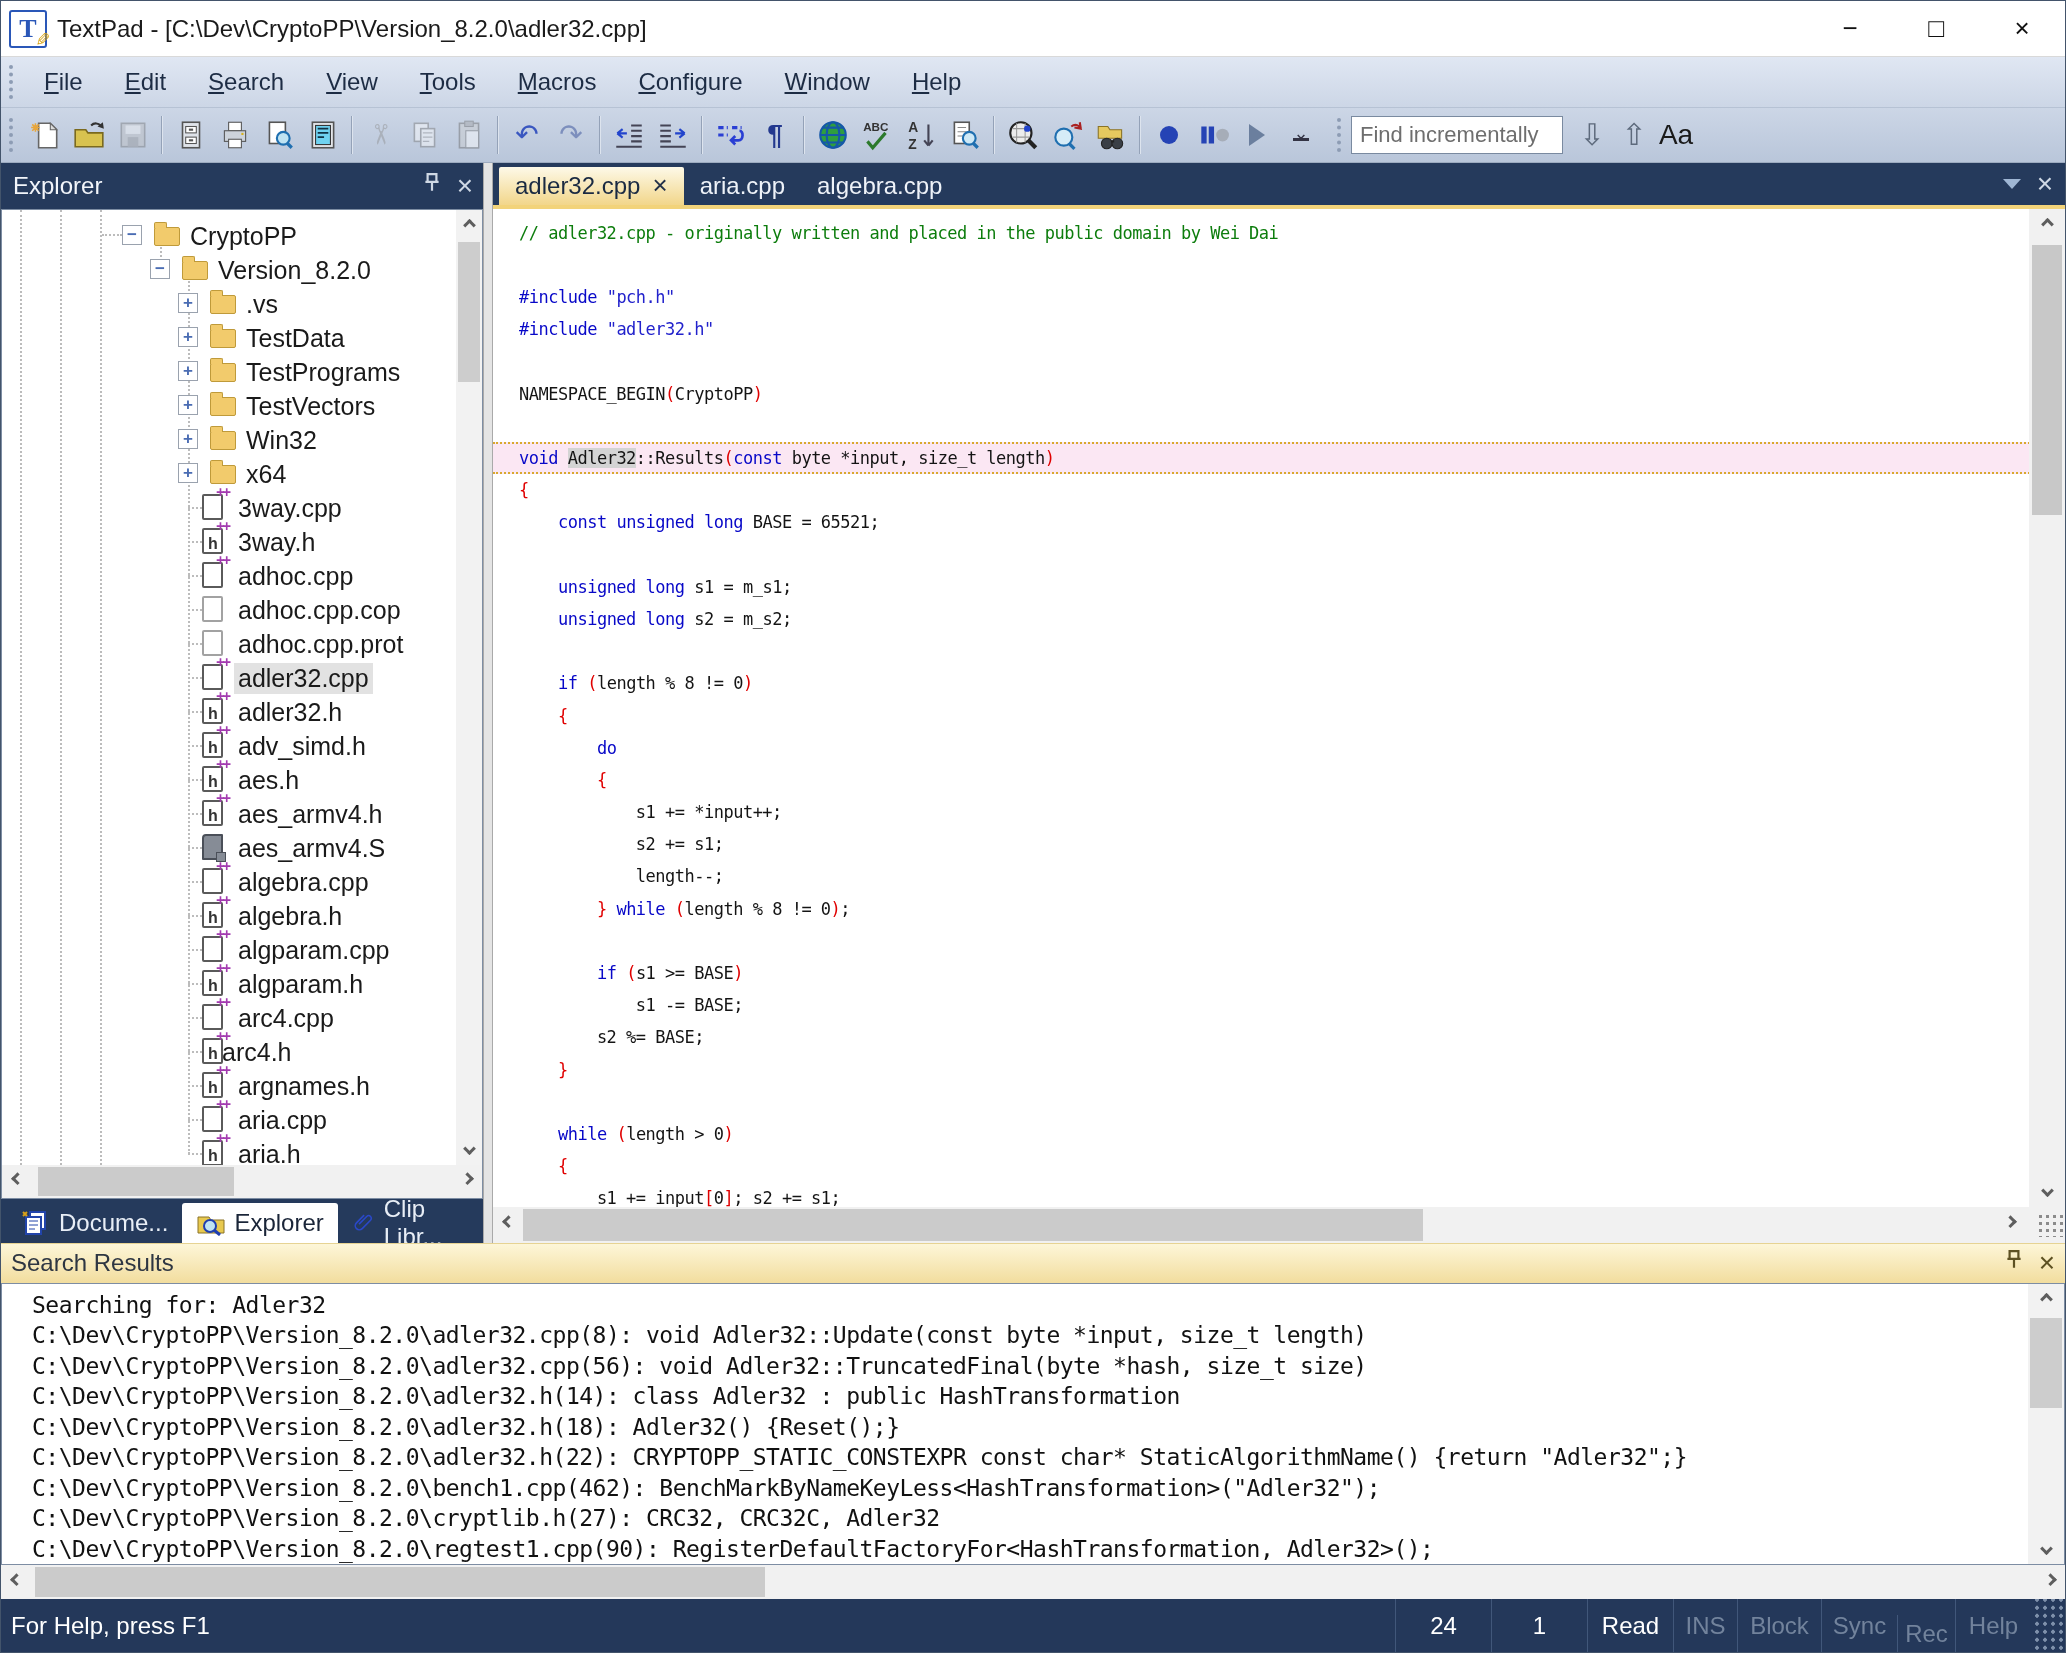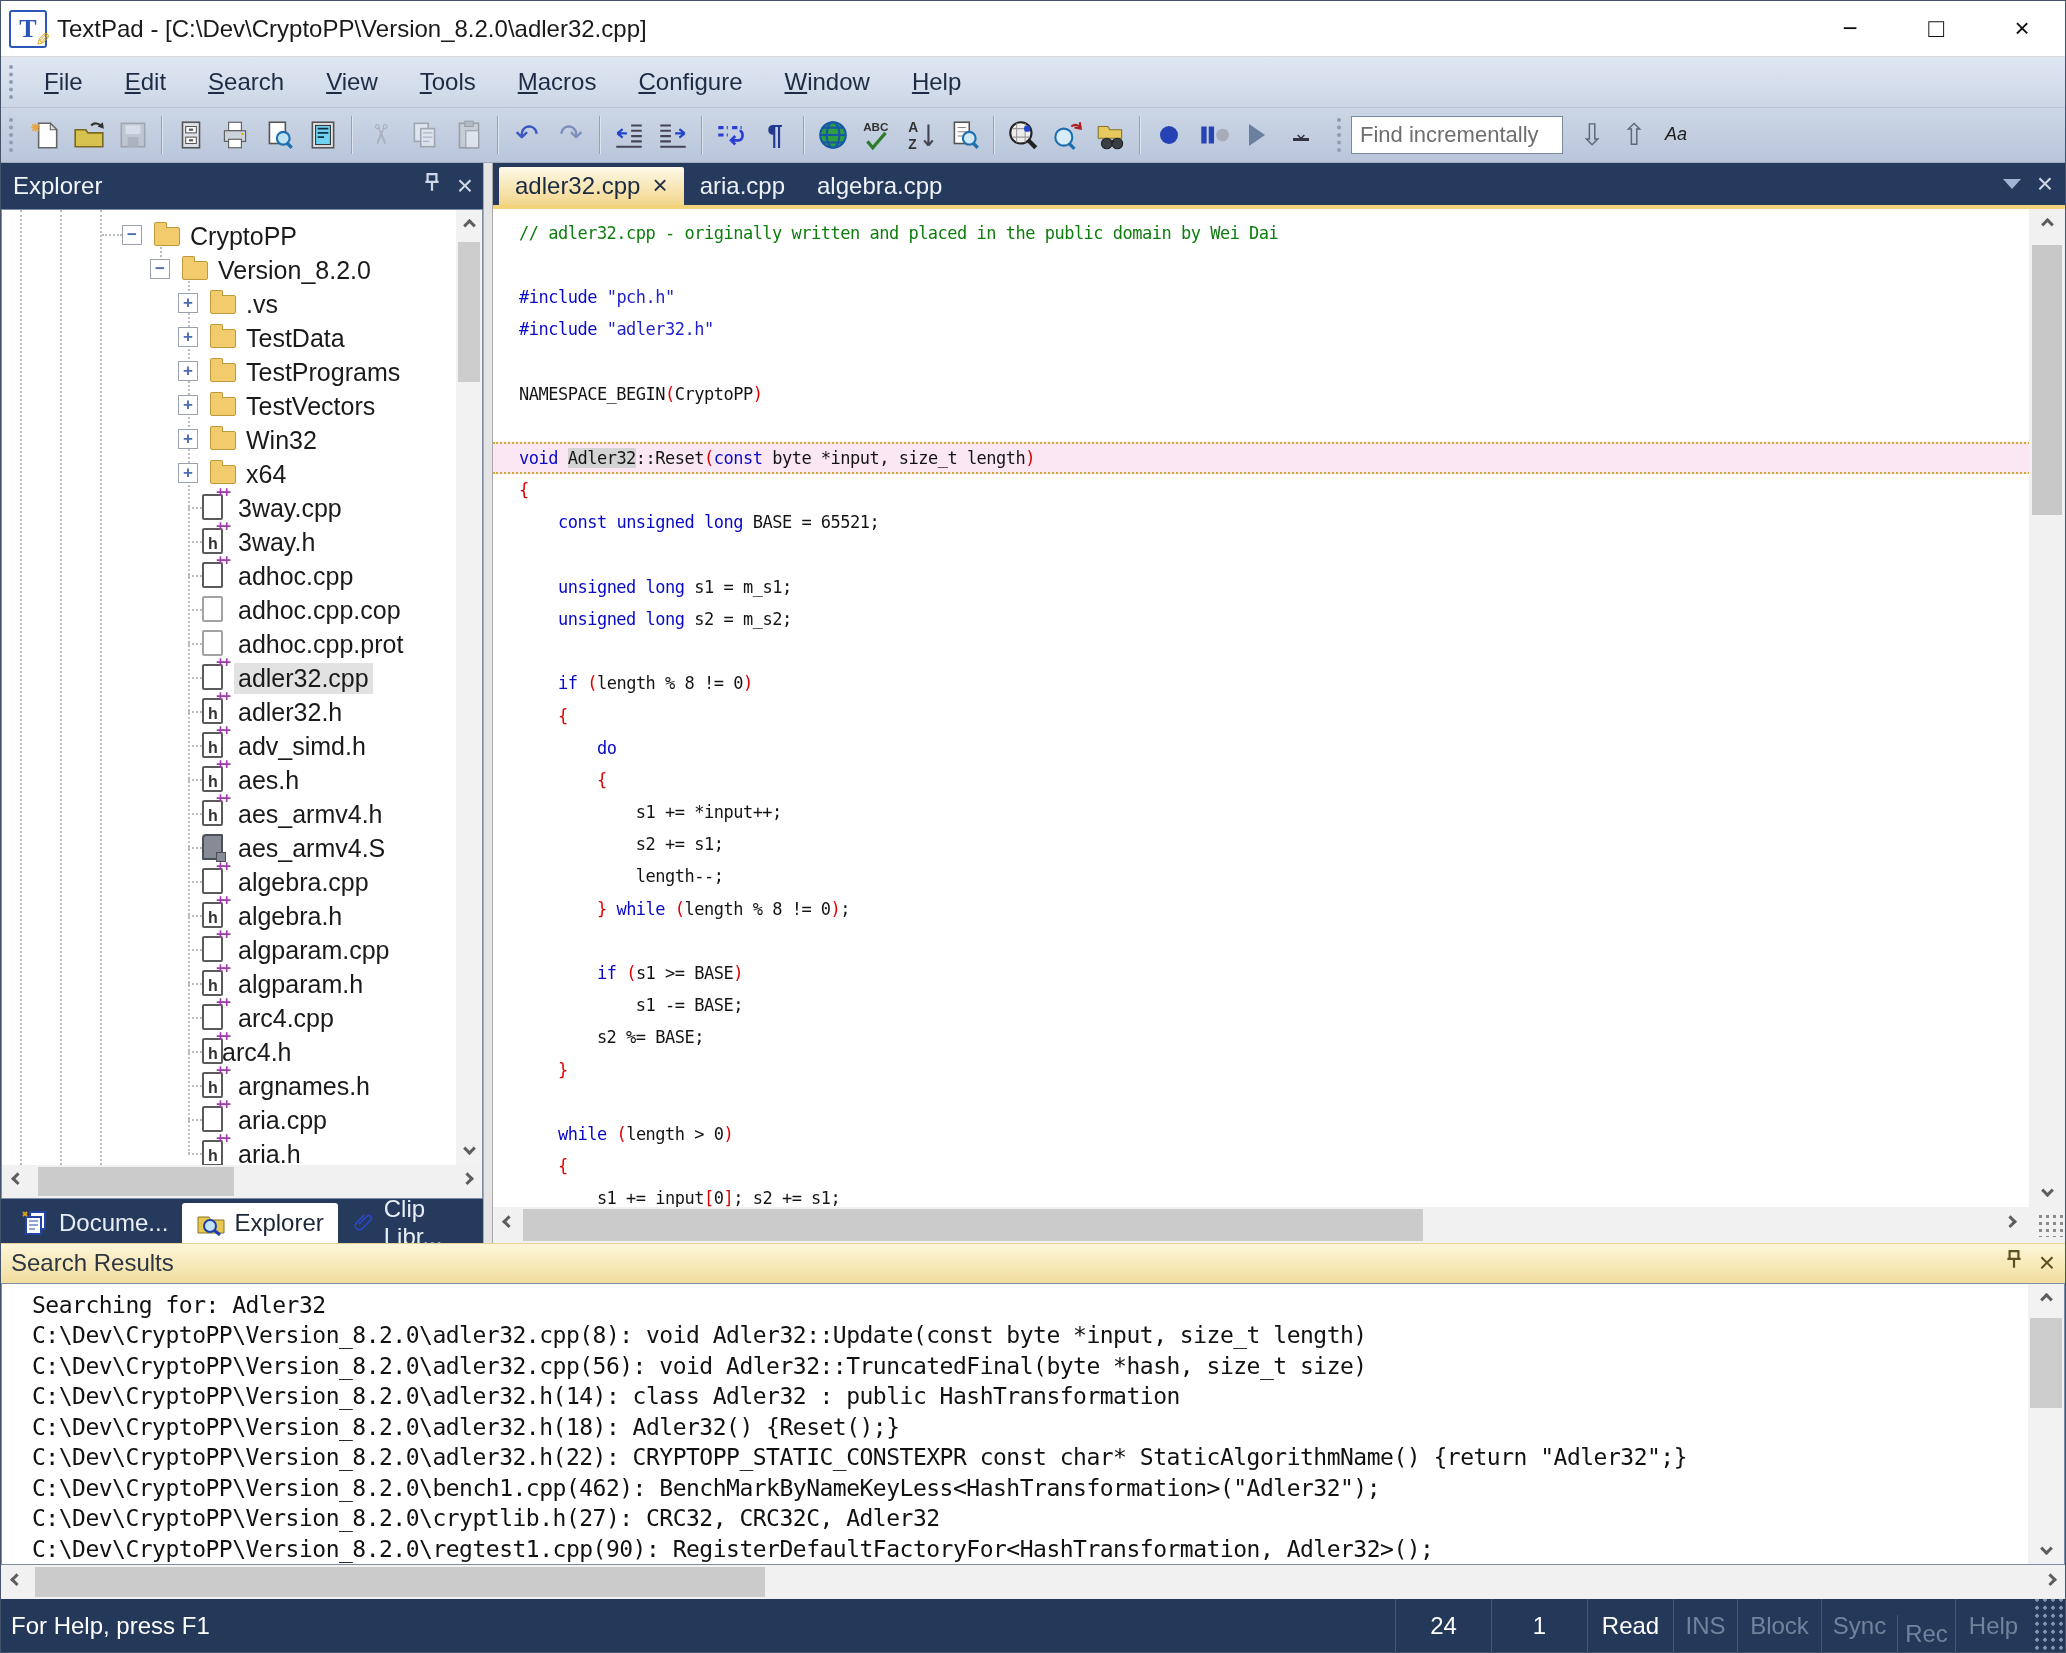--- a/index.html
+++ b/index.html
@@ -24,21 +24,21 @@
   
   .toolbar { height:58px; background:linear-gradient(#ccd6e6,#b9c6da); display:flex; align-items:center; border-bottom:1px solid #9dabc0; }
   .tbtn { width:44px; height:44px; display:flex; align-items:center; justify-content:center; position:relative; }
   .tbtn svg { width:34px; height:34px; }
   .tbtn.dis { opacity:.45; filter:grayscale(.8); }
   .tsep { height:38px; border-left:1px solid #94a2b8; border-right:1px solid #dde4ee; margin:0 6px; }
   .glyph { font-size:28px; color:#23398f; }
   .find-box { width:212px; height:38px; border:1px solid #7a8aa0; background:#fff; font-size:22px; padding:0 8px; color:#333; margin-right:8px; }
   .find-box::placeholder { color:#6e6e6e; }
   .arrow-btn { width:42px; height:42px; display:flex; align-items:center; justify-content:center; font-size:30px; color:#5d6a7c; }
-  .aa-btn { font-size:18px; color:#1a1a1a; padding:0 10px;font-style:italic; }
+  .aa-btn { font-size:28px; color:#1a1a1a; padding:0 10px; }
 
   
   .main { height:1080px; display:flex; background:#253a5c; }
   .left-pane { width:482px; display:flex; flex-direction:column; }
   .pane-header { height:46px; background:#253a5c; display:flex; align-items:center; color:#f2f5fa; font-size:24px; padding-left:12px; }
   .hdr-icons { margin-left:auto; display:flex; align-items:center; gap:14px; padding-right:10px; }
   .pin-icon svg { width:22px; height:22px; }
   .x-icon { font-size:28px; line-height:22px; color:#cfd8e4; }
 
   .tree { flex:1; background:#fff; position:relative; overflow:hidden; border:1px solid #7d8da3; border-bottom:none; }
@@ -566,21 +566,21 @@
 
       <div class="code-area">
         <div id="code-lines" style="margin-right:36px">
             <div class="code-line"><span class="tk-cm">// adler32.cpp - originally written and placed in the public domain by Wei Dai</span></div>
             <div class="code-line"></div>
             <div class="code-line"><span class="tk-kw">#include</span><span class="tk-tx"> </span><span class="tk-st">"pch.h"</span></div>
             <div class="code-line"><span class="tk-kw">#include</span><span class="tk-tx"> </span><span class="tk-st">"adler32.h"</span></div>
             <div class="code-line"></div>
             <div class="code-line"><span class="tk-tx">NAMESPACE_BEGIN</span><span class="tk-br">(</span><span class="tk-tx">CryptoPP</span><span class="tk-br">)</span></div>
             <div class="code-line"></div>
-            <div class="code-line hl" style="margin-right: -36px;"><span class="tk-kw">void</span><span class="tk-tx"> </span><span class="tk-mt">Adler32</span><span class="tk-tx">::Reset</span><span class="tk-br">(</span><span class="tk-kw">const</span><span class="tk-tx"> byte *input, size_t length</span><span class="tk-br">)</span></div>
+            <div class="code-line hl" style="margin-right: -36px;"><span class="tk-kw">void</span><span class="tk-tx"> </span><span class="tk-mt">Adler32</span><span class="tk-tx">::Results</span><span class="tk-br">(</span><span class="tk-kw">const</span><span class="tk-tx"> byte *input, size_t length</span><span class="tk-br">)</span></div>
             <div class="code-line"><span class="tk-br">{</span></div>
             <div class="code-line"><span class="tk-tx">    </span><span class="tk-kw">const</span><span class="tk-tx"> </span><span class="tk-kw">unsigned</span><span class="tk-tx"> </span><span class="tk-kw">long</span><span class="tk-tx"> BASE = 65521;</span></div>
             <div class="code-line"></div>
             <div class="code-line"><span class="tk-tx">    </span><span class="tk-kw">unsigned</span><span class="tk-tx"> </span><span class="tk-kw">long</span><span class="tk-tx"> s1 = m_s1;</span></div>
             <div class="code-line"><span class="tk-tx">    </span><span class="tk-kw">unsigned</span><span class="tk-tx"> </span><span class="tk-kw">long</span><span class="tk-tx"> s2 = m_s2;</span></div>
             <div class="code-line"></div>
             <div class="code-line"><span class="tk-tx">    </span><span class="tk-kw">if</span><span class="tk-tx"> </span><span class="tk-br">(</span><span class="tk-tx">length % 8 != 0</span><span class="tk-br">)</span></div>
             <div class="code-line"><span class="tk-tx">    </span><span class="tk-br">{</span></div>
             <div class="code-line"><span class="tk-tx">        </span><span class="tk-kw">do</span></div>
             <div class="code-line"><span class="tk-tx">        </span><span class="tk-br">{</span></div>

